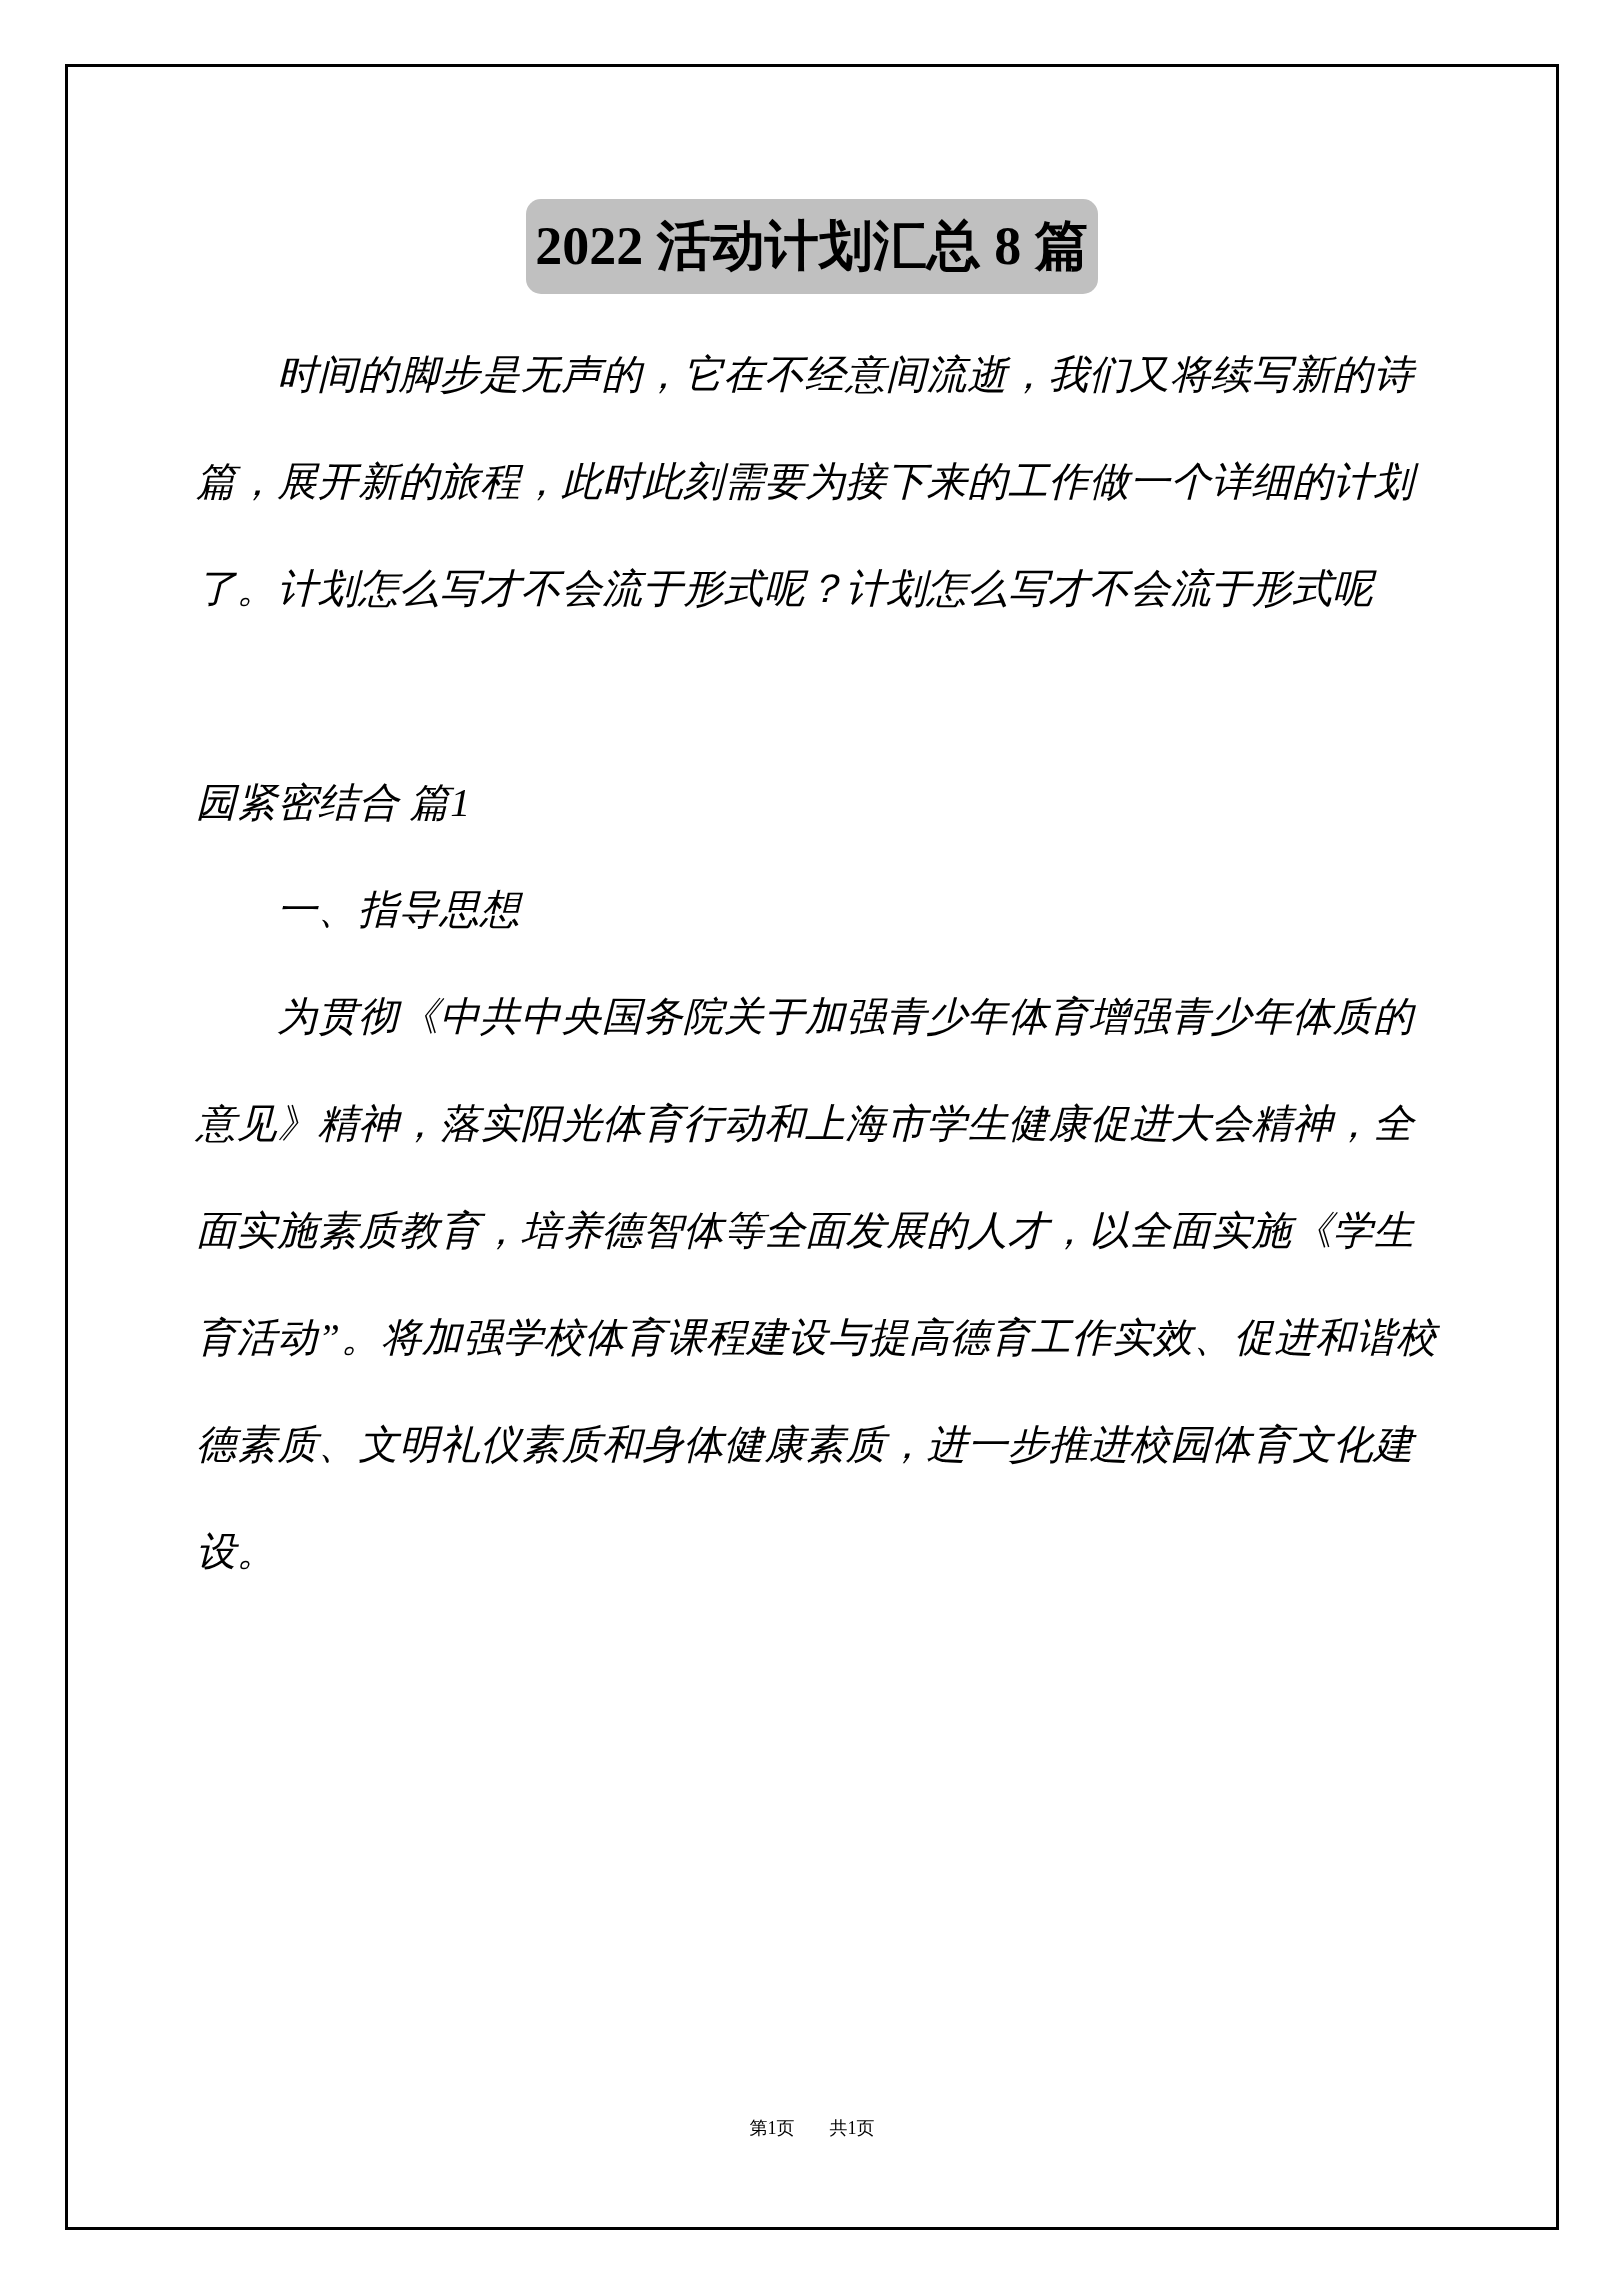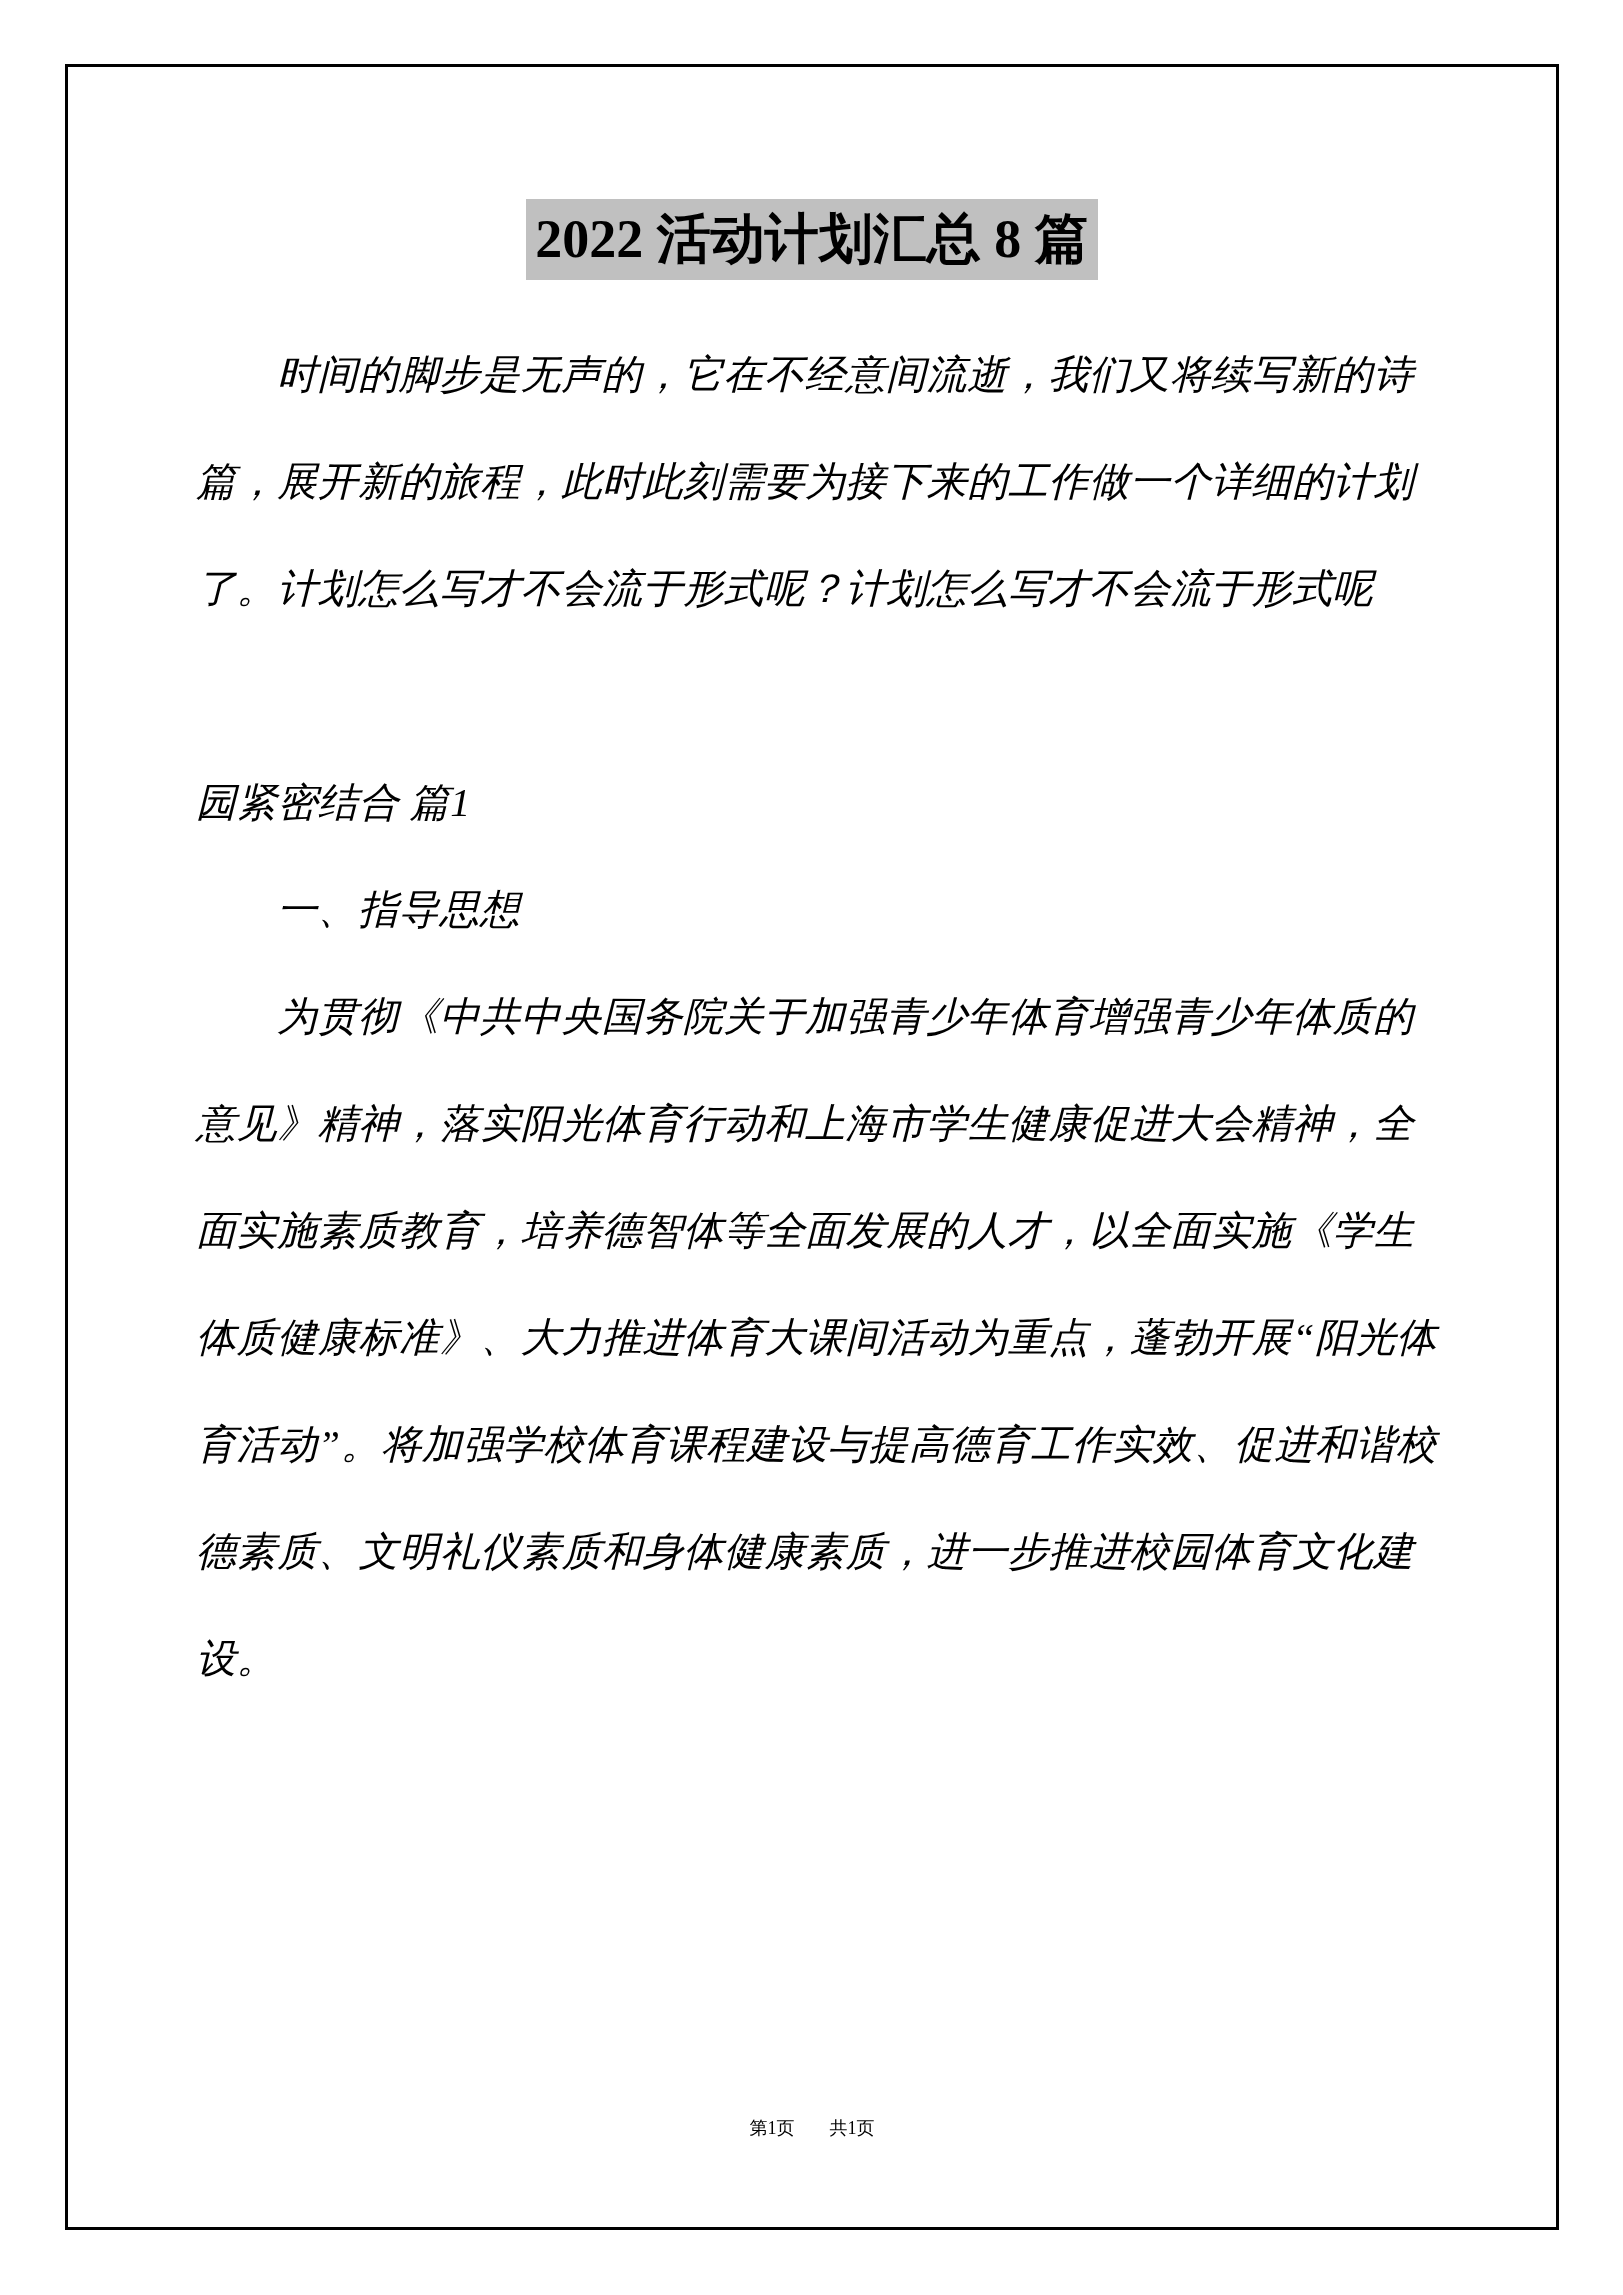--- a/index.html
+++ b/index.html
@@ -36,21 +36,22 @@
     left: 0;
     width: 100%;
     text-align: center;
     white-space: nowrap;
   }
   .title-highlight {
     display: inline-block;
     font-size: 54px;
     font-weight: bold;
     line-height: 79px;
-    padding: 1px 9px;
+    padding: 8px 9px;
+    border-radius: 15px;
   }
   .body-lines {
     position: absolute;
     top: 254px;
     left: 128px;
     right: 118px;
   }
   .line {
     height: 107px;
     line-height: 107px;
@@ -90,21 +91,20 @@
     <div class="body-lines">
         <div class="line indent">时间的脚步是无声的，它在不经意间流逝，我们又将续写新的诗</div>
         <div class="line">篇，展开新的旅程，此时此刻需要为接下来的工作做一个详细的计划</div>
         <div class="line">了。计划怎么写才不会流于形式呢？计划怎么写才不会流于形式呢</div>
         <div class="line"></div>
         <div class="line">园紧密结合 篇1</div>
         <div class="line indent">一、指导思想</div>
         <div class="line indent">为贯彻《中共中央国务院关于加强青少年体育增强青少年体质的</div>
         <div class="line">意见》精神，落实阳光体育行动和上海市学生健康促进大会精神，全</div>
         <div class="line">面实施素质教育，培养德智体等全面发展的人才，以全面实施《学生</div>
-        <div class="line">体质健康标准》、大力推进体育大课间活动为重点，蓬勃开展“阳光体</div>
         <div class="line">育活动”。将加强学校体育课程建设与提高德育工作实效、促进和谐校</div>
         <div class="line">德素质、文明礼仪素质和身体健康素质，进一步推进校园体育文化建</div>
         <div class="line">设。</div>
       </div>
 
     <div class="footer">
       <span>第1页</span><span class="gap"></span><span>共1页</span>
     </div>
 
   </div>

